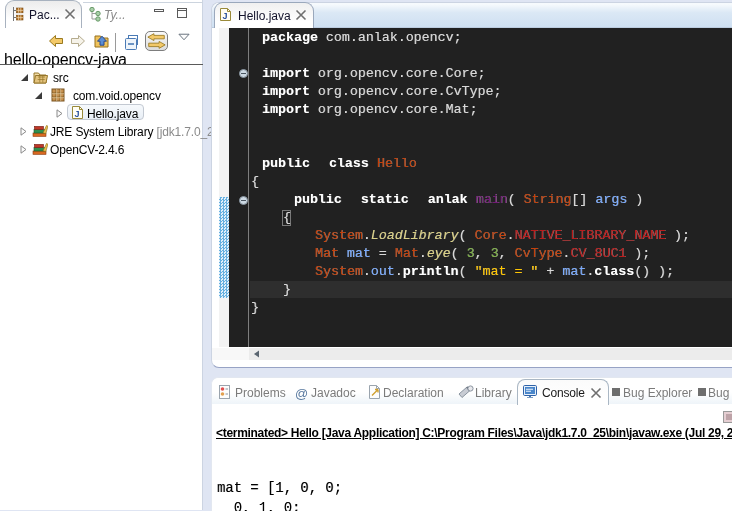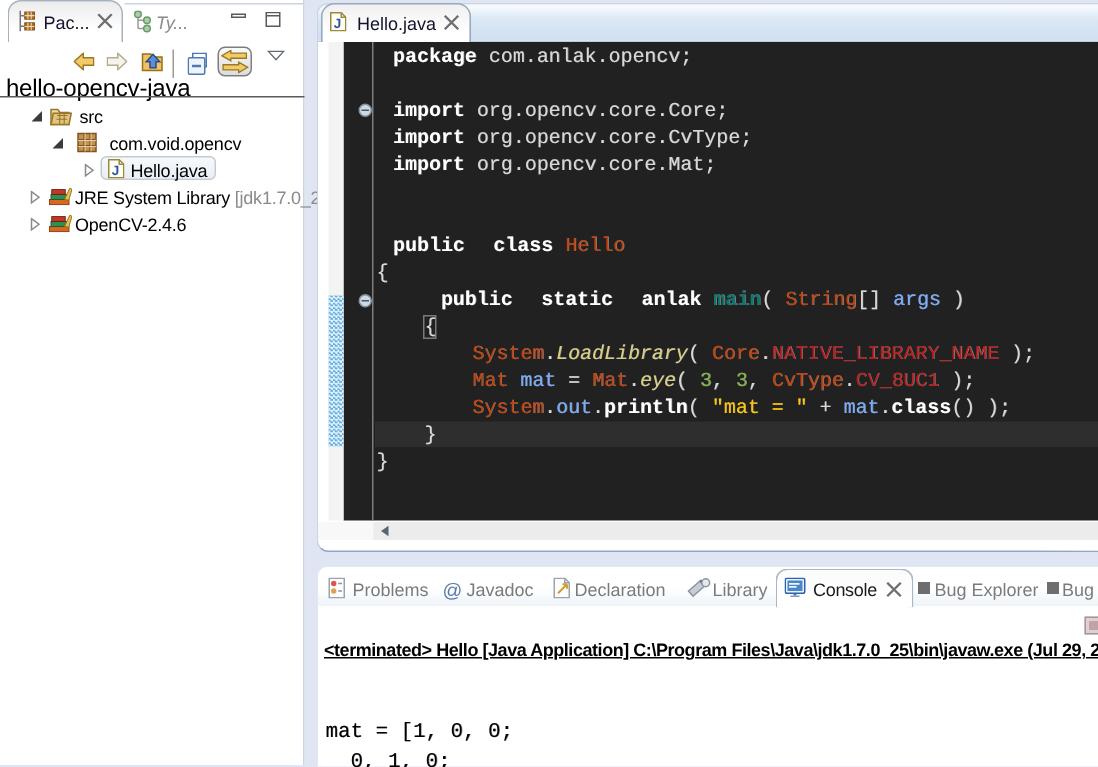--- a/index.html
+++ b/index.html
@@ -18,21 +18,21 @@
 #edtab { left:214px; top:2px; width:100px; height:26px; background:linear-gradient(#f0f0f0,#ffffff 75%); border:1px solid #9aa8bc; border-bottom:none; border-radius:9px 9px 0 0; }
 #darkarea { left:229px; top:28px; width:503px; height:319px; background:#212121; }
 #ruler { left:219px; top:28px; width:10px; height:319px; background:#f3f3f3; }
 #cyanbar { left:219px; top:197px; width:10px; height:101px; background:conic-gradient(#66b0e0 90deg,#e2f0fa 90deg 180deg,#66b0e0 180deg 270deg,#e2f0fa 270deg); background-size:3px 3px; }
 #gutterline { left:248px; top:28px; width:1px; height:319px; background:#7e7e7e; }
 #code { left:251px; top:29px; font-family:"Liberation Mono",monospace; font-size:13.3px; line-height:18px; white-space:pre; color:#d8d8d8; text-shadow:0.4px 0 0 rgba(216,216,216,0.55); }
 .kw { color:#ffffff; font-weight:bold;margin-left:11px; }
 .cl { color:#c2410c; }
 .vr { color:#79abff; }
 .mth { color:#ffffff; font-weight:bold; }
-.mthd { color:#0f766e; font-weight:bold; }
+.mthd { color:#701a75; font-weight:normal; }
 .smth { color:#dad085; font-style:italic; }
 .cst { color:#b91c1c; }
 .num { color:#7fb347; }
 .str { color:#ffc600; }
 #curline { left:250px; top:281px; width:482px; height:17px; background:#2e2e2e; }
 #brbox { left:282px; top:210px; width:9px; height:16px; border:1px solid #7a7a7a; }
 .foldc { position:absolute; width:9px; height:9px; border-radius:50%; background:#cdd9e3; border:1px solid #85929e; }
 .foldc::after { content:""; position:absolute; left:1px; right:1px; top:3px; height:1px; background:#4a5560; }
 #hscroll { left:212px; top:348px; width:520px; height:12px; background:#f8f8f8; }
 #hscroll2 { left:249px; top:348px; width:483px; height:12px; background:#ececec; }

